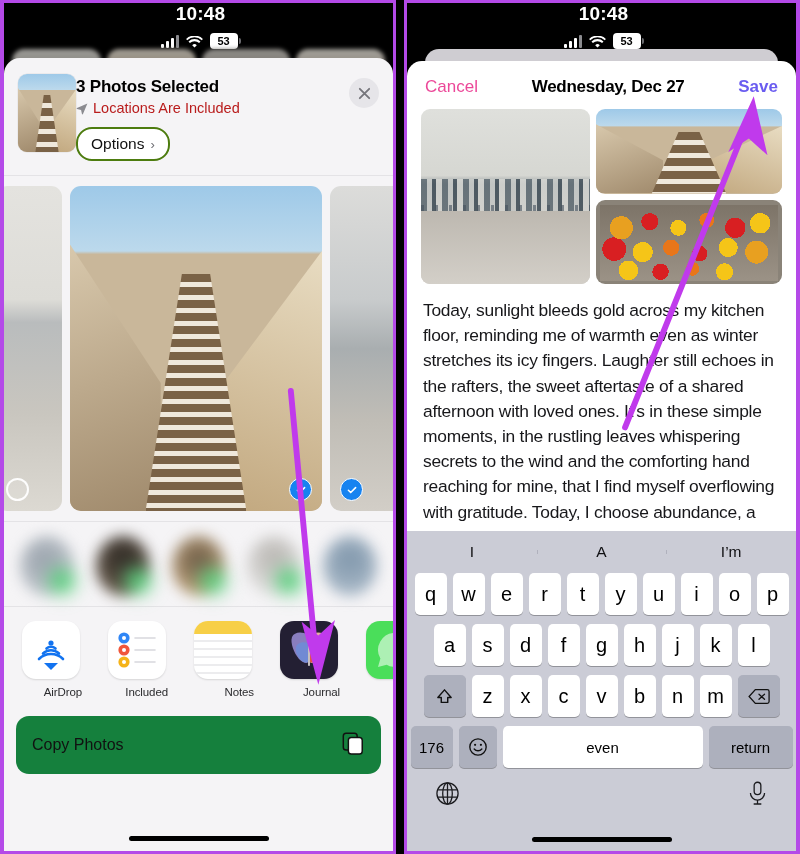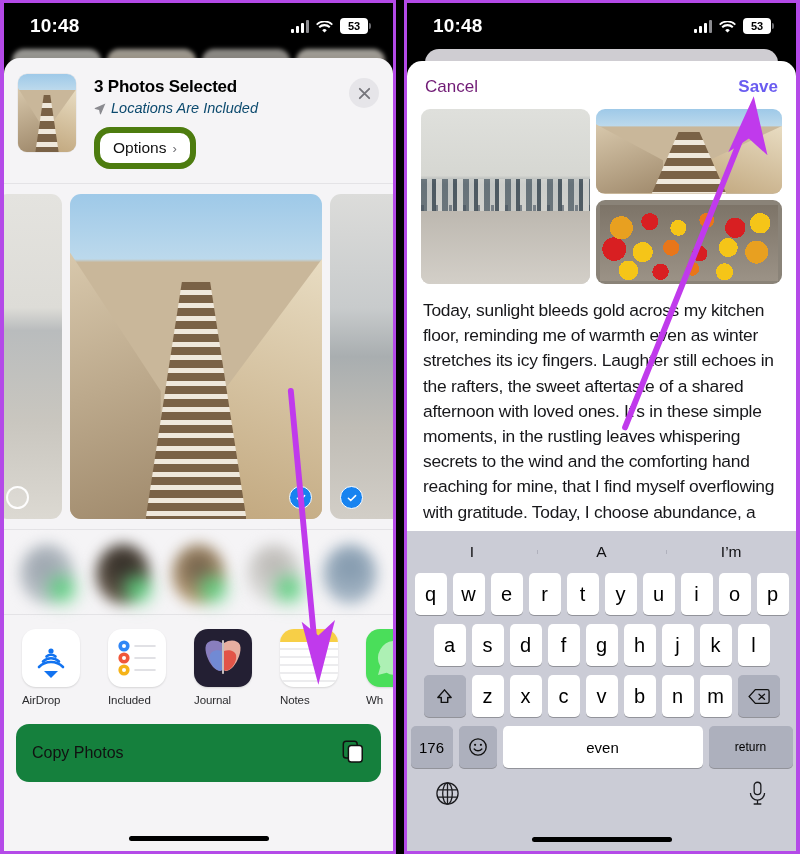--- a/index.html
+++ b/index.html
@@ -14,20 +14,21 @@
     border:3px solid #b44ae8; background:#000; overflow:hidden;
   }
   .panel.left  { left:0;   border-left-width:4px; }
   .panel.right { left:404px; width:396px; border-right-width:4px;}
 
   
   .statusbar {
     position:relative; height:46px; background:#000; color:#fff;
     display:flex; align-items:center; justify-content:space-between;
     padding:0 22px 0 26px;
+    flex-direction:column;
   }
   .sb-time { font-size:19px; font-weight:700; letter-spacing:.2px; }
   .sb-right { display:flex; align-items:center; gap:7px; }
   .bars { display:flex; align-items:flex-end; gap:2px; height:13px; }
   .bars i { display:block; width:3px; background:#fff; border-radius:1px; }
   .bars i:nth-child(1){height:4px;} .bars i:nth-child(2){height:7px;}
   .bars i:nth-child(3){height:10px;} .bars i:nth-child(4){height:13px; background:#8b8b8f;}
   .wifi { width:17px; height:13px; position:relative; }
   .batt {
     display:flex; align-items:center; justify-content:center;
@@ -37,32 +38,32 @@
   .batt-tip { width:2px;height:6px;background:#6a6a6e;border-radius:0 2px 2px 0;margin-left:1px;}
 
   
   .peek-row { position:absolute; top:46px; left:0; right:0; height:45px; display:flex; gap:6px; padding:0 8px;}
   .peek { flex:1; height:45px; border-radius:12px 12px 0 0; filter:blur(2px); }
 
   .sheet {
     position:absolute; top:55px; left:0; right:0; bottom:0;
     background:#f5f4f6; border-radius:16px 16px 0 0; overflow:hidden;
   }
-  .sheet-head { display:flex; padding:16px 14px 0 14px; gap:18px; }
+  .sheet-head { display:flex; padding:16px 14px 0 14px; gap:0; }
   .thumb {
     width:58px;height:78px;border-radius:9px;flex:0 0 auto;overflow:hidden;
     box-shadow:0 0 0 .5px rgba(0,0,0,.08);
   }
   .head-mid { flex:1; padding-top:3px; }
   .head-title { font-size:17px; font-weight:700; color:#000; letter-spacing:-.2px;}
-  .head-sub { display:flex; align-items:center; gap:5px; margin-top:3px; font-size:14.5px; color:#0c4a6e;font-style:italic; }
+  .head-sub { display:flex; align-items:center; gap:5px; margin-top:3px; font-size:14.5px; color:#b91c1c; }
   .loc-arrow { width:12px;height:12px;flex:0 0 auto; }
   .options-btn {
     display:inline-flex;align-items:center;gap:6px;margin-top:11px;
-    background:#fff;border:6px solid #4d7c0f;border-radius:16px;
+    background:#fff;border:2px solid #4d7c0f;border-radius:16px;
     padding:6px 13px;font-size:15.5px;color:#111;text-align:center;
   }
   .chev { font-size:13px; color:#6f6f74; }
   .close-btn {
     width:30px;height:30px;border-radius:50%;background:#e6e5e9;
     display:flex;align-items:center;justify-content:center;flex:0 0 auto;
     margin-top:4px;
   }
 
   .divider { height:1px; background:#e4e3e6; margin:14px 0 0 0; }
@@ -84,36 +85,36 @@
 
   
   .contacts { display:flex; gap:22px; padding:14px 16px 10px 16px; }
   .cavatar { position:relative; width:60px;height:60px;border-radius:50%; filter:blur(7px); }
   .cbadge { position:absolute; right:-1px; bottom:2px; width:26px;height:26px;border-radius:50%; background:#5ad07e; filter:blur(6px);}
 
   .divider3 { height:1px; background:#e4e3e6; }
 
   
   .apps { display:flex; gap:26px; padding:14px 16px 6px 18px; }
-  .app { width:60px; text-align:left; flex:0 0 auto; }
+  .app { width:60px; text-align:right; flex:0 0 auto; }
   .appicon { width:58px;height:58px;border-radius:14px; overflow:hidden; position:relative; box-shadow:0 1px 2px rgba(0,0,0,.13); }
   .applabel { margin-top:7px; font-size:11.5px; color:#2b2b2e; letter-spacing:-.1px;}
 
   
   .action {
     margin:12px 12px 0 12px; background:#15803d; border-radius:13px;
     display:flex; align-items:center; justify-content:space-between;
     padding:15px 16px; font-size:16px; color:#111;
   }
 
   
   .r-peek { position:absolute; top:46px; left:18px; right:18px; height:34px; background:#cfcdd2; border-radius:14px 14px 0 0;}
   .jsheet { position:absolute; top:58px; left:0; right:0; bottom:0; background:#fff; border-radius:15px 15px 0 0; overflow:hidden; }
   .jnav { display:flex;align-items:center;justify-content:space-between; padding:16px 18px 12px 18px; }
-  .jnav .lnk { font-size:17px; color:#701a75; }
+  .jnav .lnk { font-size:17px; color:#ec4899; }
   .jnav .lnk.save { font-weight:600; color:#6a5cf0; }
   .jnav .jtitle { font-size:17px; font-weight:700; color:#000; letter-spacing:-.25px;}
 
   .jgrid { display:flex; gap:6px; padding:0 14px; height:175px; }
   .jbig { flex:1 1 auto; border-radius:9px; overflow:hidden; }
   .jcol { width:186px; display:flex; flex-direction:column; gap:6px; flex:0 0 auto;}
   .jcol > div { flex:1; border-radius:9px; overflow:hidden; }
 
   .jtext { padding:14px 16px 0 16px; font-size:17.4px; line-height:25.2px; color:#17171a; letter-spacing:-.25px; }
 
@@ -129,21 +130,21 @@
     background:#fff; border-radius:5px; height:42px; width:32px;
     display:flex;align-items:center;justify-content:center;
     font-size:20px; color:#000; box-shadow:0 1px 0 rgba(0,0,0,.28);
   }
   .krow.mid { padding:0 18px; }
   .krow.bot { padding:0 3px; }
   .key.wide { width:42px; background:#adb0bd; }
   .key.num { width:42px; background:#adb0bd; font-size:15px; }
   .key.emoji { width:38px; background:#adb0bd; font-size:19px; }
   .key.space { flex:1; max-width:200px; font-size:15px; }
-  .key.ret { width:84px; background:#adb0bd; font-size:12px; }
+  .key.ret { width:84px; background:#adb0bd; font-size:15px; }
   .kbot { display:flex; align-items:center; justify-content:space-between; padding:4px 28px 0 28px; }
   .home-ind { position:absolute; bottom:9px; left:50%; transform:translateX(-50%); width:140px;height:5px;border-radius:3px;background:#000;}
   .home-ind.dark { background:#000; }
 
   
   .home-ind-l { position:absolute; bottom:10px; left:50%; transform:translateX(-50%); width:140px;height:5px;border-radius:3px;background:#000; z-index:6;}
 
   
   .arrow-svg { position:absolute; inset:0; pointer-events:none; z-index:20; }
 
@@ -347,49 +348,49 @@
                 <path d="M27 17h20"></path>
                   <path d="M27 29h20"></path>
                   <path d="M27 41h20"></path>
               </g>
             </svg>
           </div>
           <div class="applabel">Included</div>
         </div>
 
         <div class="app">
-          <div class="appicon" style="background:#231f33;">
-            <svg viewBox="0 0 58 58" width="58" height="58">
-              <path d="M28 14c-6-4-14-3-16 2-2 6 2 16 7 22 4 4 8 5 9 3V14Z" fill="#8f84c6" opacity=".95"></path>
-              <path d="M28 22c-5-2-11 0-12 4-1 5 2 11 6 14 3 2 6 2 6 .5V22Z" fill="#6f8cd6" opacity=".9"></path>
-              <path d="M30 14c6-4 14-3 16 2 2 6-2 16-7 22-4 4-8 5-9 3V14Z" fill="#f2b7a6" opacity=".95"></path>
-              <path d="M30 22c5-2 11 0 12 4 1 5-2 11-6 14-3 2-6 2-6 .5V22Z" fill="#e14a3e" opacity=".9"></path>
-              <rect x="28.2" y="11" width="1.6" height="34" rx=".8" fill="#f0e9e4"></rect>
-            </svg>
-          </div>
-          <div class="applabel">Journal</div>
-        </div>
-
-        <div class="app">
           <div class="appicon" style="background:#fff;">
             <svg viewBox="0 0 58 58" width="58" height="58">
               <rect x="0" y="0" width="58" height="13" fill="#f7cf47"></rect>
               <g stroke="#e6e6e9" stroke-width="1.4">
                 <path d="M0 20h58"></path>
                   <path d="M0 28h58"></path>
                   <path d="M0 36h58"></path>
                   <path d="M0 44h58"></path>
                   <path d="M0 52h58"></path>
               </g>
             </svg>
           </div>
           <div class="applabel">Notes</div>
         </div>
 
         <div class="app">
+          <div class="appicon" style="background:#231f33;">
+            <svg viewBox="0 0 58 58" width="58" height="58">
+              <path d="M28 14c-6-4-14-3-16 2-2 6 2 16 7 22 4 4 8 5 9 3V14Z" fill="#8f84c6" opacity=".95"></path>
+              <path d="M28 22c-5-2-11 0-12 4-1 5 2 11 6 14 3 2 6 2 6 .5V22Z" fill="#6f8cd6" opacity=".9"></path>
+              <path d="M30 14c6-4 14-3 16 2 2 6-2 16-7 22-4 4-8 5-9 3V14Z" fill="#f2b7a6" opacity=".95"></path>
+              <path d="M30 22c5-2 11 0 12 4 1 5-2 11-6 14-3 2-6 2-6 .5V22Z" fill="#e14a3e" opacity=".9"></path>
+              <rect x="28.2" y="11" width="1.6" height="34" rx=".8" fill="#f0e9e4"></rect>
+            </svg>
+          </div>
+          <div class="applabel">Journal</div>
+        </div>
+
+        <div class="app">
           <div class="appicon" style="background:#4ade5a;">
             <svg viewBox="0 0 58 58" width="58" height="58">
               <path d="M29 12a17 17 0 0 0-14.6 25.6L12 46l8.7-2.3A17 17 0 1 0 29 12Z" fill="#fff" opacity=".55"></path>
             </svg>
           </div>
           <div class="applabel">Wh</div>
         </div>
 
       </div>
 
@@ -435,20 +436,21 @@
         </span>
       </span>
     </div>
 
     <div class="r-peek"></div>
 
     <div class="jsheet">
 
       <div class="jnav">
         <span class="lnk">Cancel</span>
+        <span class="jtitle">Wednesday, Dec 27</span>
         <span class="lnk save">Save</span>
       </div>
 
       <div class="jgrid">
         <div class="jbig">
             <div class="img-harbor">
               <div class="harbor-dots"></div>
             </div>
           </div>
         <div class="jcol">

